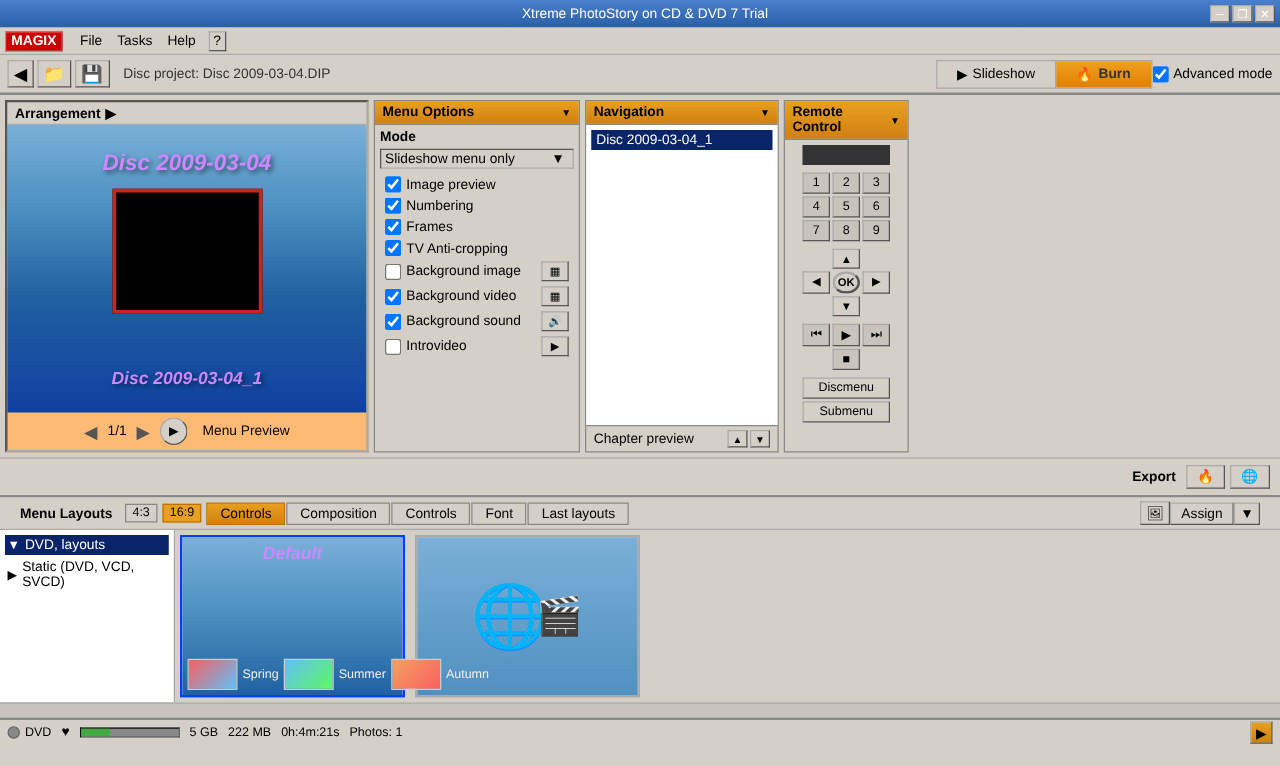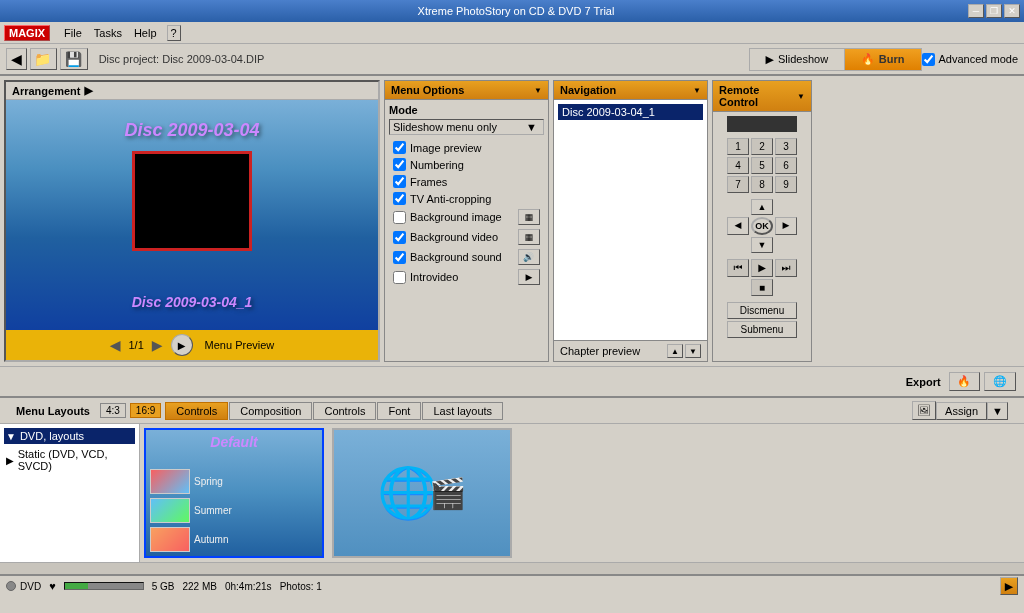--- a/index.html
+++ b/index.html
@@ -114,22 +114,22 @@
     .main-content {
       display: flex;
       height: 290px;
       background: #d4d0c8;
       padding: 4px;
       gap: 4px;
     }
 
     
     .arrangement-panel {
-      width: 376px;
-      background: #eab308;
+      width: 291px;
+      background: #fdba74;
       border: 2px inset #aaa;
       display: flex;
       flex-direction: column;
     }
     .panel-header {
       background: #d4d0c8;
       border-bottom: 1px solid #aaa;
       padding: 2px 6px;
       display: flex;
       align-items: center;
@@ -496,21 +496,21 @@
     }
     .thumb-title {
       color: #cc88ff;
       font-style: italic;
       font-weight: bold;
       font-size: 14px;
       text-align: center;
     }
     .thumb-items {
       display: flex;
-      flex-direction: column;
+      flex-direction: row;
       gap: 4px;
     }
     .thumb-item {
       display: flex;
       align-items: center;
       gap: 4px;
     }
     .thumb-img {
       width: 40px; height: 25px;
       background: linear-gradient(135deg, #f86060, #60c0f8);

